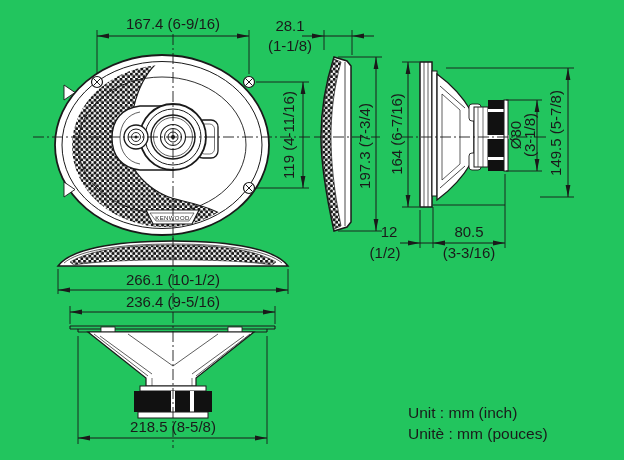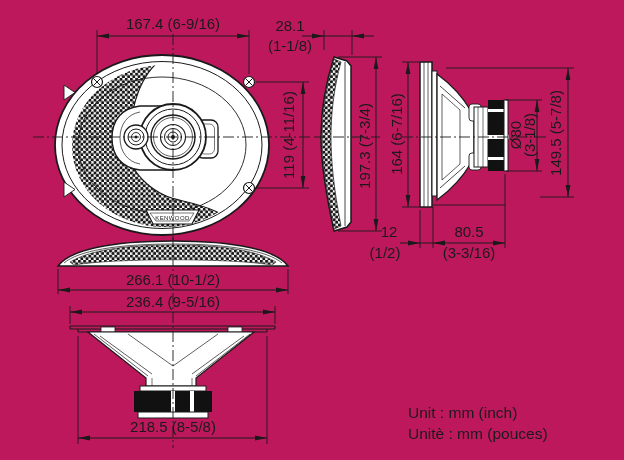--- a/index.html
+++ b/index.html
@@ -1,16 +1,16 @@
 <!DOCTYPE html>
 <html><head>
 <meta charset="utf-8">
 <style>
   html,body{margin:0;padding:0;background:#ffffff;}
-  .page{width:624px;height:460px;position:relative;background:#be185d;overflow:hidden;
+  .page{width:624px;height:460px;position:relative;background:#22c55e;overflow:hidden;
         font-family:"Liberation Sans",sans-serif;}
   svg{display:block;}
   .art{fill:#ffffff;stroke:#1a1a1a;}
   .ln{fill:none;stroke:#1a1a1a;}
   .dim{fill:none;stroke:#1a1a1a;stroke-width:1;}
   .wit{fill:none;stroke:#1a1a1a;stroke-width:0.9;}
   .cl{fill:none;stroke:#1a1a1a;stroke-width:0.9;stroke-dasharray:11 3 2 3;}
   .dimtxt{font-family:"Liberation Sans",sans-serif;font-size:15px;fill:#1a1a1a;text-anchor:middle;}
   .unittxt{font-family:"Liberation Sans",sans-serif;font-size:15.5px;fill:#1a1a1a;text-anchor:start;}
   .brandtxt{font-family:"Liberation Sans",sans-serif;font-size:6px;letter-spacing:.4px;fill:#1a1a1a;text-anchor:middle;}

